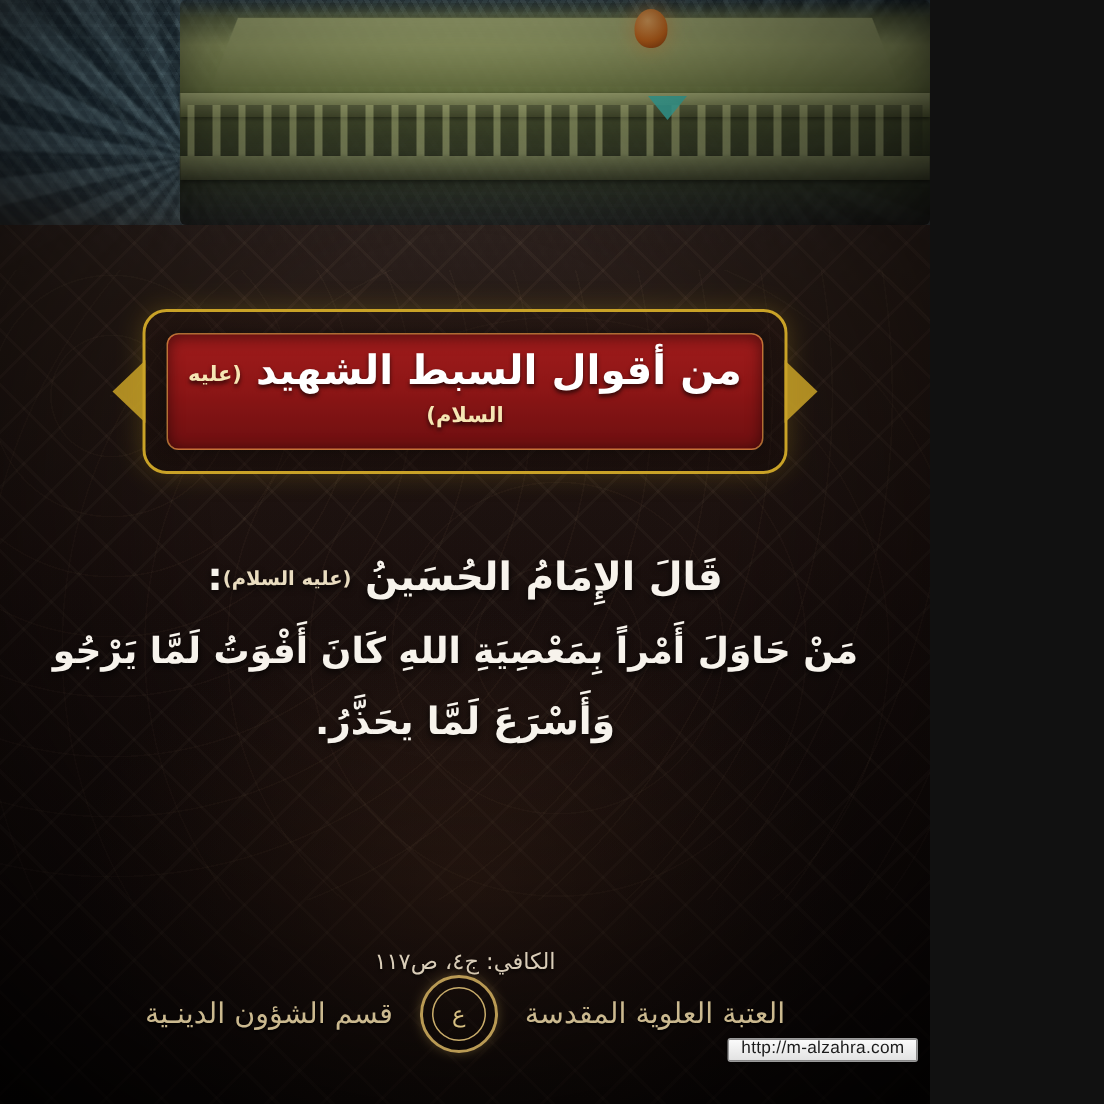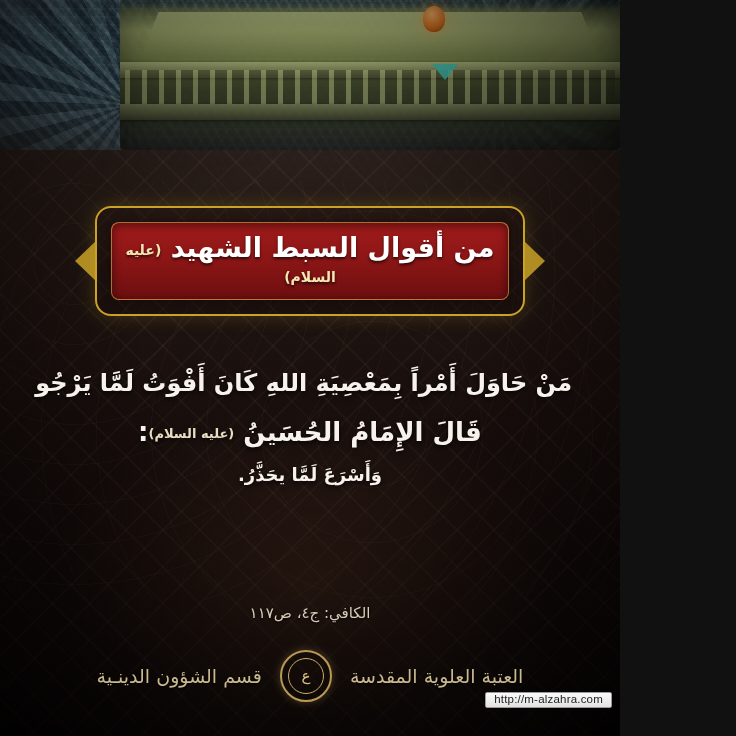--- a/index.html
+++ b/index.html
@@ -225,31 +225,31 @@
   }
   .quote-line {
     font-size: 25px;
     line-height: 1.95;
     font-weight: bold;
     text-shadow: 0 2px 5px rgba(0,0,0,0.8);
     white-space: nowrap;
   }
   .quote-line.l1 { font-size: 26px; }
   .quote-line.l2 { font-size: 24px; }
-  .quote-line.l3 { font-size: 18px; }
+  .quote-line.l3 { font-size: 25px; }
   .honor-small {
     font-size: 13px;
     color: #e9dcc0;
     vertical-align: 3px;
   }
 
   
   .source {
     position: absolute;
-    top: 604px; left: 0; right: 0;
+    top: 632px; left: 0; right: 0;
     text-align: center;
     direction: rtl;
     color: #d9cdb8;
     font-size: 15px;
     text-shadow: 0 1px 3px rgba(0,0,0,0.8);
   }
 
   
   .footer {
     position: absolute;
@@ -336,25 +336,25 @@
       <div class="ribbon-inner">
         <div class="ribbon-text">
           <span>من أقوال السبط الشهيد</span>
           <span class="honor">(عليه السلام)</span>
         </div>
       </div>
     </div>
   </div>
 
   <div class="quote">
-    <div class="quote-line l2">مَنْ حَاوَلَ أَمْراً بِمَعْصِيَةِ اللهِ كَانَ أَفْوَتُ لَمَّا يَرْجُو</div>
     <div class="quote-line l1">
       <span>قَالَ الإِمَامُ الحُسَينُ</span>
       <span class="honor-small">(عليه السلام)</span><span>:</span>
     </div>
+    <div class="quote-line l2">مَنْ حَاوَلَ أَمْراً بِمَعْصِيَةِ اللهِ كَانَ أَفْوَتُ لَمَّا يَرْجُو</div>
     <div class="quote-line l3">وَأَسْرَعَ لَمَّا يحَذَّرُ.</div>
   </div>
 
   <div class="source">الكافي: ج٤، ص١١٧</div>
 
   <div class="footer">
     <div class="footer-row">
       <div class="footer-text">العتبة العلوية المقدسة</div>
       <div class="footer-logo">
         <div class="ring"></div>

